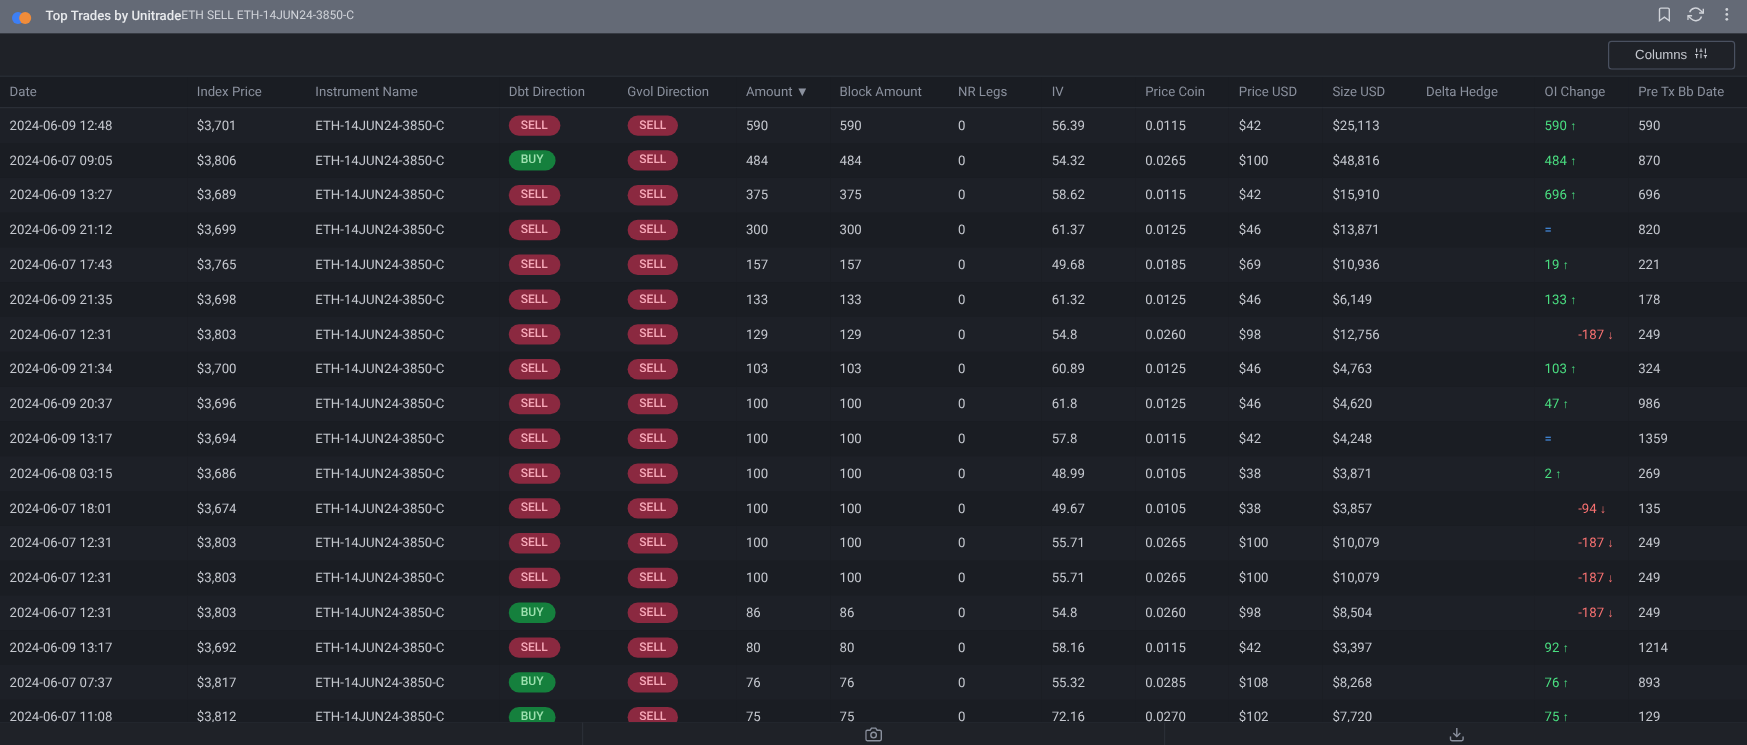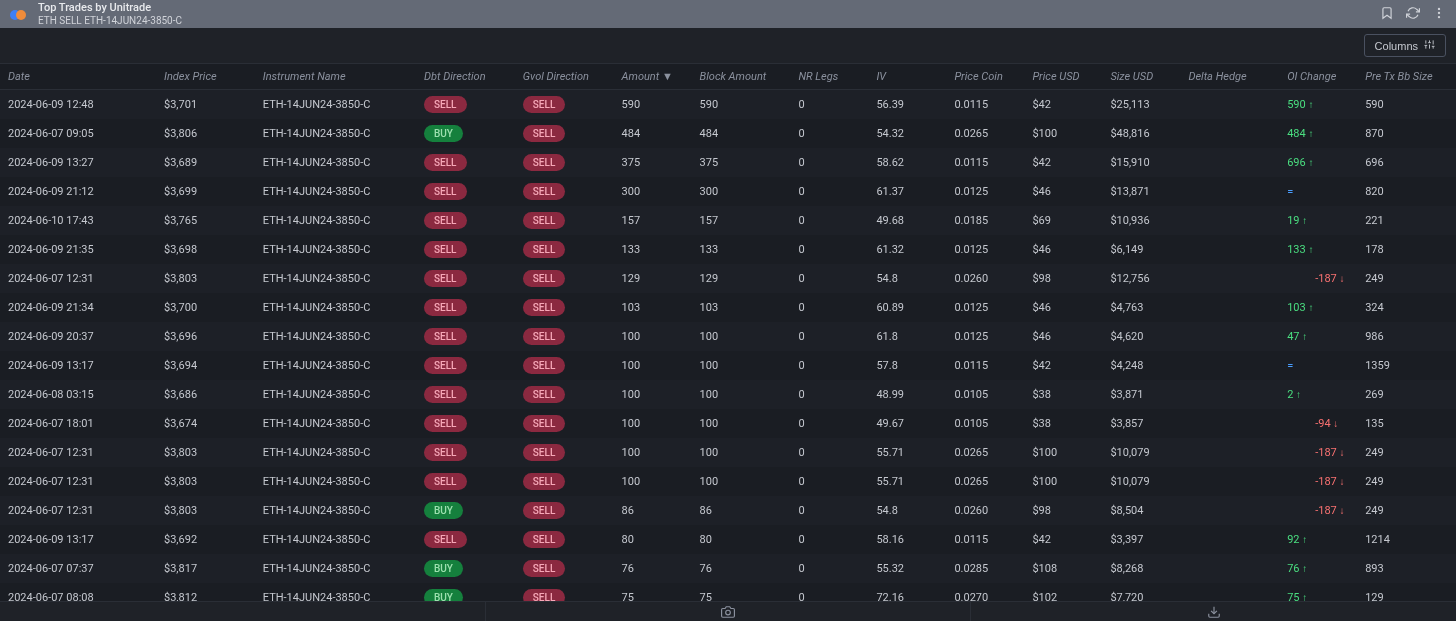--- a/index.html
+++ b/index.html
@@ -29,40 +29,40 @@
 .logo {
   width: 20px; height: 20px;
   position: relative;
 }
 .logo::before, .logo::after {
   content: ""; position: absolute; border-radius: 50%;
   width: 10px; height: 10px; top: 6px;
 }
 .logo::before { background: #3d7ff5; left: 0; }
 .logo::after { background: #f08c3a; left: 6px; }
-.title-box { display: flex; flex-direction: column; line-height: 1.1; }
+.title-box { display: flex; line-height: 1.1; }
 .title { color: #e8eaed; font-size: 11px; font-weight: 500; }
 .subtitle { color: #d0d3d9; font-size: 10px; }
 .titlebar-right { display: flex; gap: 12px; align-items: center; }
 .tb-icon { color: #d0d3d9; cursor: pointer; font-size: 14px; }
 .toolbar {
   background: #1f2228;
   height: 36px;
   display: flex;
   justify-content: flex-end;
   align-items: center;
   padding: 0 10px;
   border-bottom: 1px solid #2a2e36;
 }
 .columns-btn {
   border: 1px solid #4a5160;
   border-radius: 3px;
   background: transparent;
   color: #c5c8cf;
-  padding: 4px 10px;
+  padding: 4px 22px;
   font-size: 11px;
   display: flex;
   align-items: center;
   gap: 6px;
   cursor: pointer;
   text-align: center;
 }
 .table-wrap {
   flex: 1;
   overflow: auto;
@@ -81,21 +81,20 @@
 }
 thead th {
   color: #8b919e;
   font-weight: 400;
   font-size: 11px;
   border-bottom: 1px solid #2a2e36;
   background: #1a1d23;
   position: sticky;
   top: 0;
   cursor: pointer;
-  font-style: italic;
 }
 tbody tr { height: 25px; }
 tbody tr:nth-child(odd) { background: #1d2027; }
 tbody tr:nth-child(even) { background: #1a1d23; }
 tbody td { font-size: 11px; color: #c5c8cf; }
 .badge {
   display: inline-block;
   padding: 3px 10px;
   border-radius: 10px;
   font-size: 10px;
@@ -204,21 +203,21 @@
             <th class="col-gvol">Gvol Direction</th>
             <th class="col-amt">Amount ▼</th>
             <th class="col-blk">Block Amount</th>
             <th class="col-nr">NR Legs</th>
             <th class="col-iv">IV</th>
             <th class="col-pc">Price Coin</th>
             <th class="col-pu">Price USD</th>
             <th class="col-su">Size USD</th>
             <th class="col-dh">Delta Hedge</th>
             <th class="col-oi">OI Change</th>
-            <th class="col-pre">Pre Tx Bb Size</th>
+            <th class="col-pre">Pre Tx Bb Date</th>
           </tr>
       </thead>
       <tbody id="tbody">
           <tr>
             <td class="col-date">2024-06-09 12:48</td>
             <td class="col-idx">$3,701</td>
             <td class="col-inst">ETH-14JUN24-3850-C</td>
             <td class="col-dbt"><span class="badge badge-sell">SELL</span></td>
             <td class="col-gvol"><span class="badge badge-sell">SELL</span></td>
             <td class="col-amt">590</td>
@@ -277,21 +276,21 @@
             <td class="col-nr">0</td>
             <td class="col-iv">61.37</td>
             <td class="col-pc">0.0125</td>
             <td class="col-pu">$46</td>
             <td class="col-su">$13,871</td>
             <td class="col-dh"></td>
             <td class="col-oi"><span class="oi-neu">=</span></td>
             <td class="col-pre">820</td>
           </tr>
           <tr>
-            <td class="col-date">2024-06-10 17:43</td>
+            <td class="col-date">2024-06-07 17:43</td>
             <td class="col-idx">$3,765</td>
             <td class="col-inst">ETH-14JUN24-3850-C</td>
             <td class="col-dbt"><span class="badge badge-sell">SELL</span></td>
             <td class="col-gvol"><span class="badge badge-sell">SELL</span></td>
             <td class="col-amt">157</td>
             <td class="col-blk">157</td>
             <td class="col-nr">0</td>
             <td class="col-iv">49.68</td>
             <td class="col-pc">0.0185</td>
             <td class="col-pu">$69</td>
@@ -498,21 +497,21 @@
             <td class="col-nr">0</td>
             <td class="col-iv">55.32</td>
             <td class="col-pc">0.0285</td>
             <td class="col-pu">$108</td>
             <td class="col-su">$8,268</td>
             <td class="col-dh"></td>
             <td class="col-oi"><span class="oi-up">76 <span class="arrow">↑</span></span></td>
             <td class="col-pre">893</td>
           </tr>
           <tr>
-            <td class="col-date">2024-06-07 08:08</td>
+            <td class="col-date">2024-06-07 11:08</td>
             <td class="col-idx">$3,812</td>
             <td class="col-inst">ETH-14JUN24-3850-C</td>
             <td class="col-dbt"><span class="badge badge-buy">BUY</span></td>
             <td class="col-gvol"><span class="badge badge-sell">SELL</span></td>
             <td class="col-amt">75</td>
             <td class="col-blk">75</td>
             <td class="col-nr">0</td>
             <td class="col-iv">72.16</td>
             <td class="col-pc">0.0270</td>
             <td class="col-pu">$102</td>

